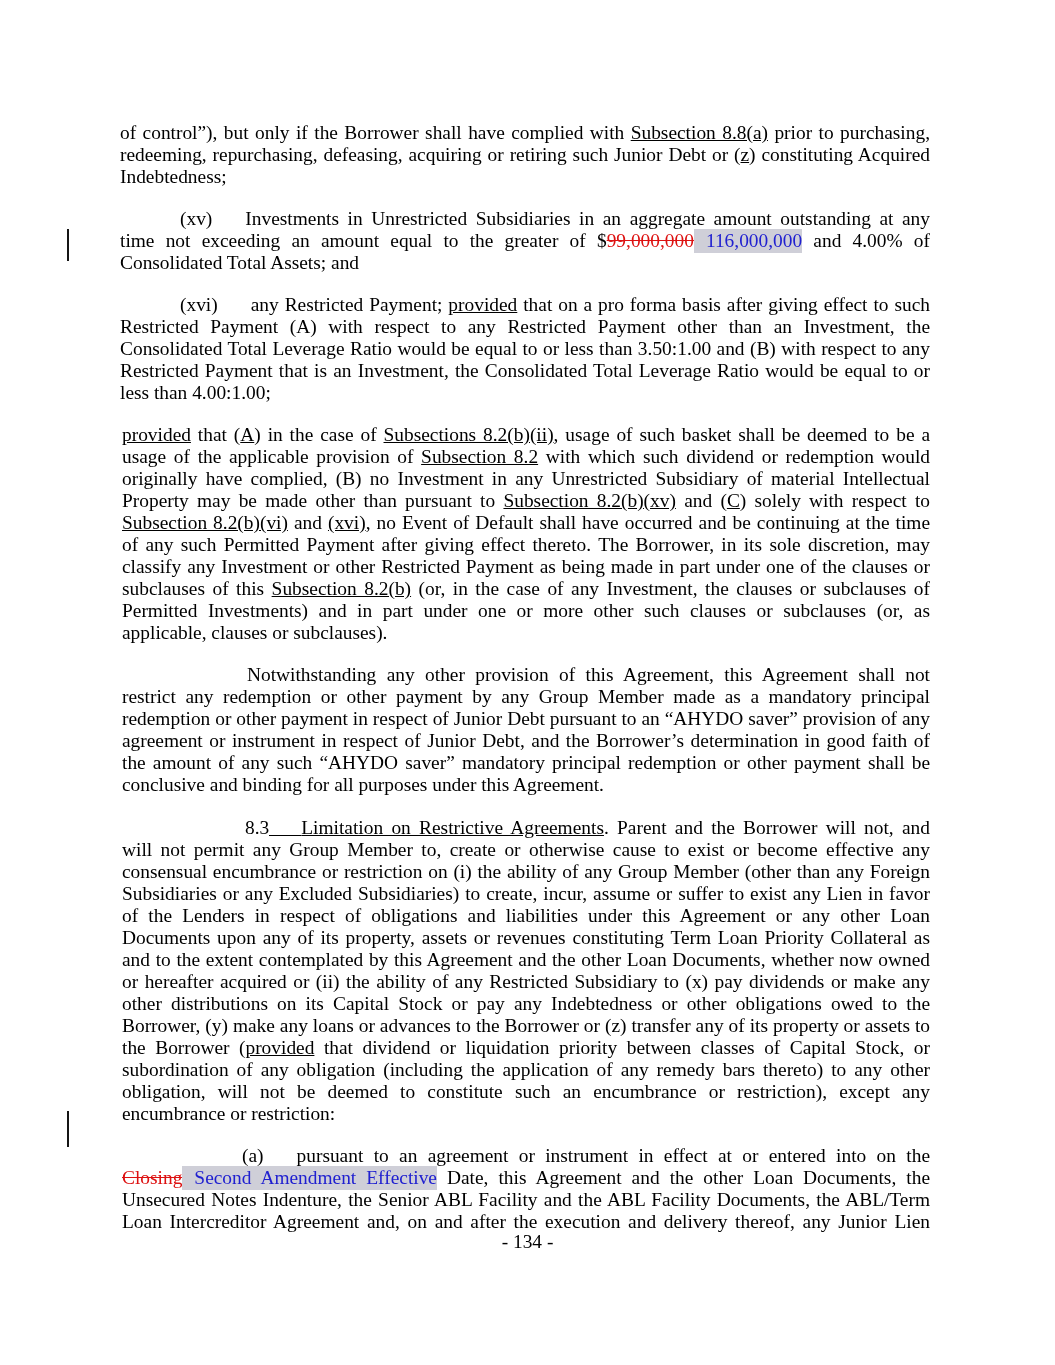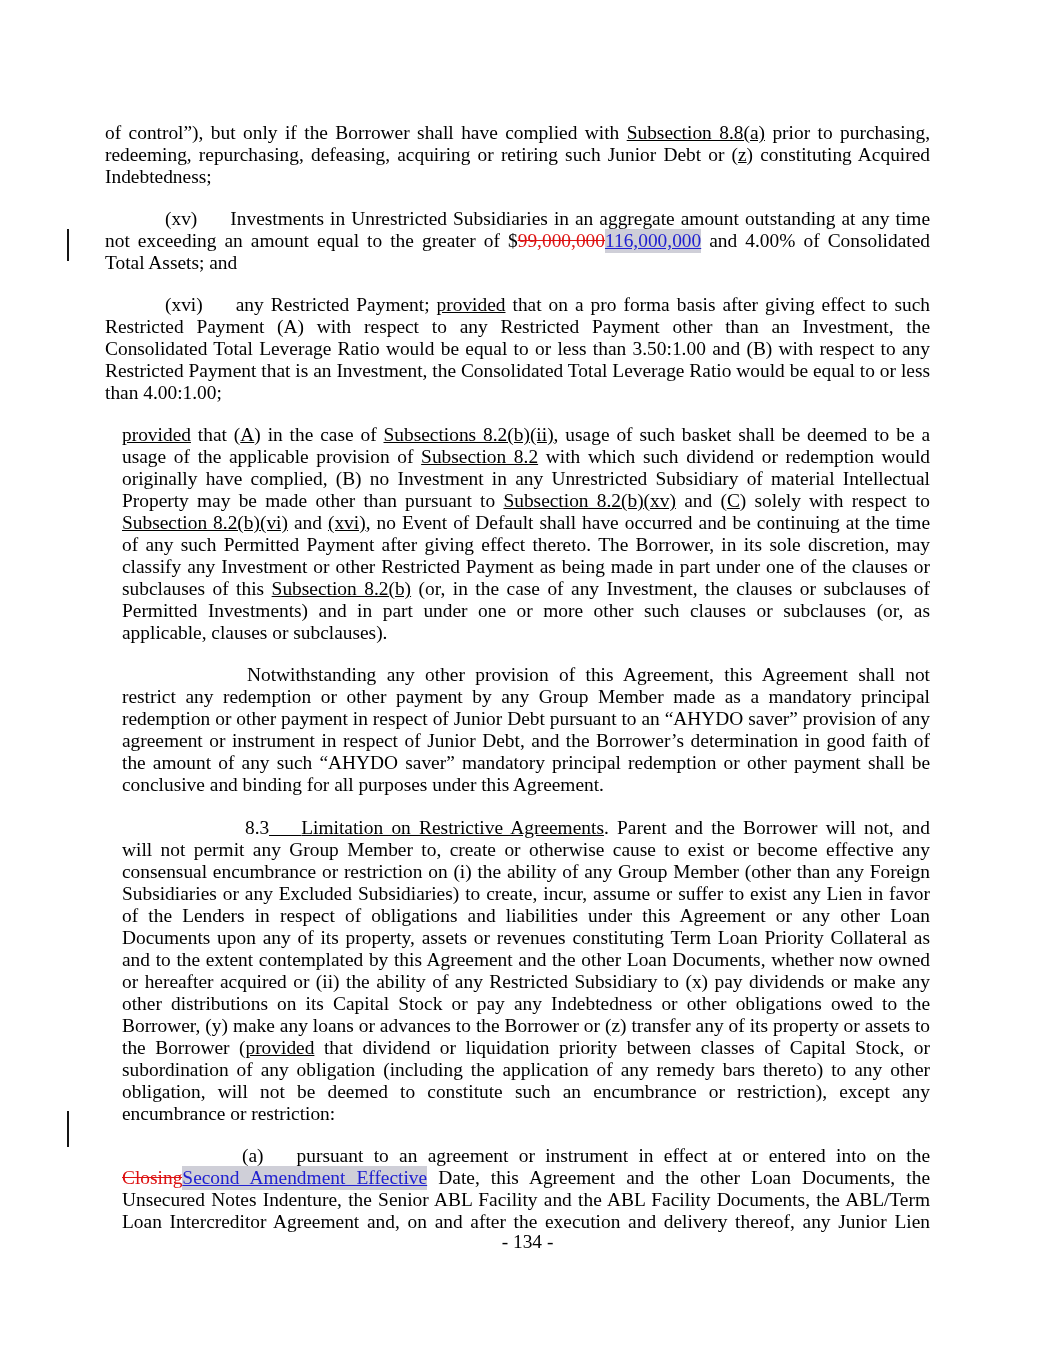--- a/index.html
+++ b/index.html
@@ -12,37 +12,36 @@
     font-size:19.4px;
     line-height:22px;
     overflow:hidden;
   }
   .textblock{
     position:absolute;
     left:105px;top:122px;
     width:825px;
   }
   .para{
-    margin:0 0 20px 0;
+    margin:0 0 20px 15px;
     text-align:justify;
   }
   .indent1{margin-left:17px;}
   .ti60{text-indent:60px;}
   .ti120{text-indent:120px;}
   .ti123{text-indent:123px;}
   .ti125{text-indent:125px;}
   .last-justify{text-align-last:justify;}
   .u{text-decoration:underline;}
   .it{}
   .del{color:var(--del,#dd1111);text-decoration:line-through;}
   .ins{
     color:var(--ins,#2020d0);
-    text-decoration:underline;
     background:var(--hl,#cfcfd8);
-    padding:1px 0 2px 0;
+    padding:1px 0 2px 12px;
   }
   .tab{display:inline-block;width:33px;}
   .tabu{
     display:inline-block;width:32px;height:1em;
     border-bottom:1.6px solid #000;
     margin-bottom:-2px;
   }
   .change-bar{
     position:absolute;
     left:67px;width:2px;

